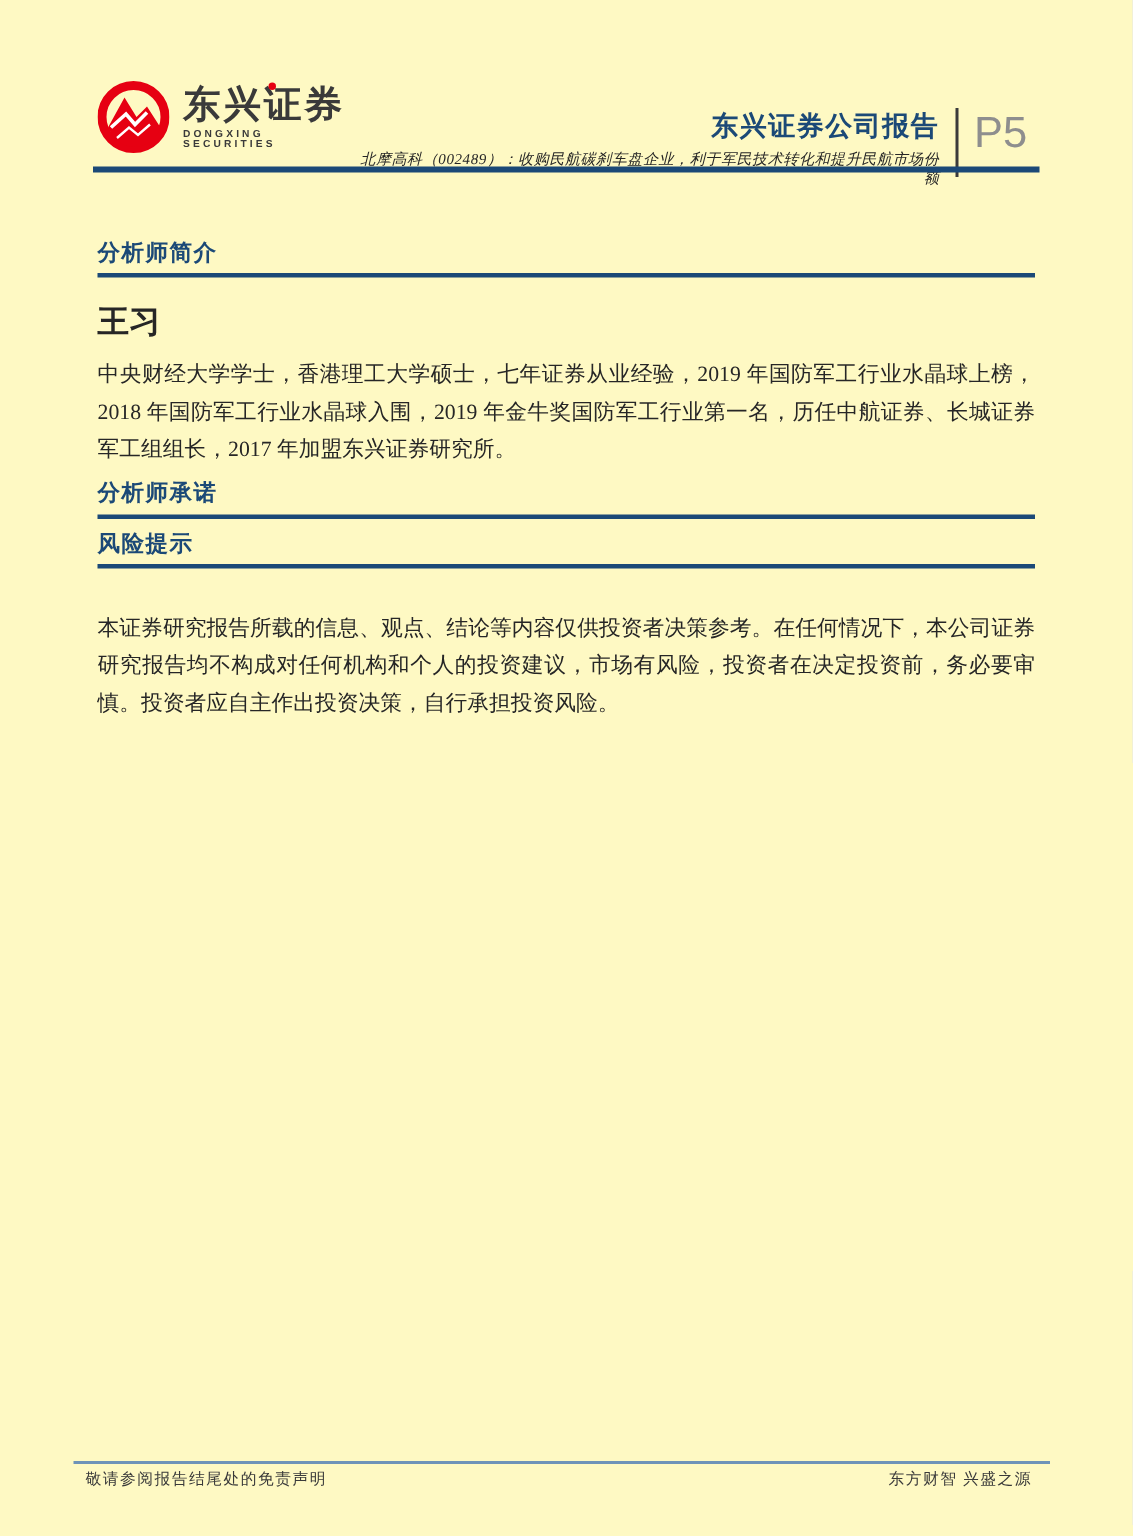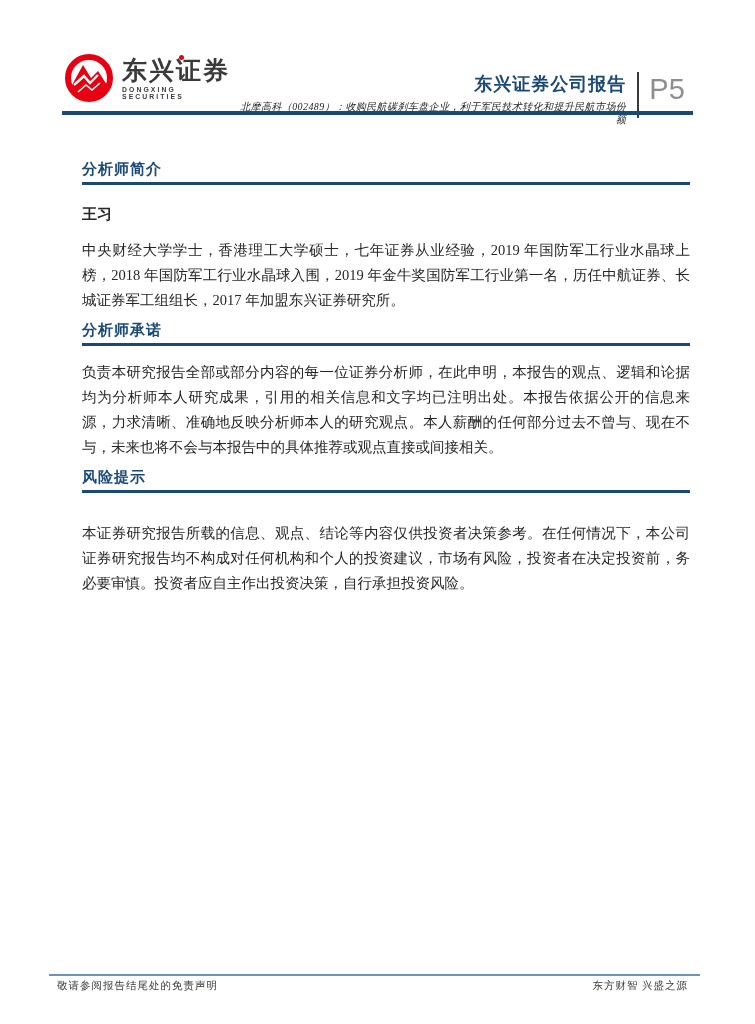--- a/index.html
+++ b/index.html
@@ -1,20 +1,20 @@
 <!DOCTYPE html>
 <html><head>
 <meta charset="utf-8">
 <style>
   html,body { margin:0; padding:0; background:#e8e8e8; }
   .page {
     position:relative;
     width:755px; height:1024px;
     margin:0 auto;
-    background:#ffffff;
+    background:#fef9c3;
     font-family:"Liberation Serif","DejaVu Serif",serif;
     color:#262626;
     overflow:hidden;
   }
 
   
   .hdr {
     position:absolute; top:54px; left:65px; right:60px;
     display:flex; justify-content:space-between; align-items:flex-start;
   }
@@ -56,32 +56,32 @@
     font-family:"Liberation Sans","DejaVu Sans",sans-serif;
     font-size:29px; color:#8e8e8e; line-height:30px;
     width:57px; text-align:center; margin-top:2px;
   }
   .hdr-rule {
     position:absolute; top:111px; left:62px; right:62px;
     height:4px; background:#1b4977;
   }
 
   
-  .content { position:absolute; top:160px; left:82px; right:65px; }
+  .content { position:absolute; top:160px; left:65px; right:65px; }
   .sec-heading {
     margin:0; font-size:15px; font-weight:bold; letter-spacing:1px;
     color:#1b4977; line-height:18px;
     padding-bottom:4px; border-bottom:3px solid #1b4977;
   }
-  .analyst-name { margin-top:20px; font-size:15px; font-weight:bold; line-height:18px; }
+  .analyst-name { margin-top:20px; font-size:21px; font-weight:bold; line-height:18px; }
   .body-text {
     margin:15px 0 0 0; font-size:14.5px; line-height:25px;
     text-align:justify; color:#262626;
   }
-  .sec-2 { margin-top:8px; }
+  .sec-2 { margin-top:8px;font-family:Liberation Mono, monospace; }
   .sec-2 .body-text { margin-top:14px; }
   .sec-3 { margin-top:8px; }
   .sec-3 .body-text { margin-top:28px; }
 
   
   .ftr {
     position:absolute; top:974px; left:49px; right:55px;
     border-top:2px solid #6e93b8;
   }
   .ftr-row {
@@ -125,21 +125,20 @@
   <div class="content">
 
     <div class="sec sec-1">
       <h2 class="sec-heading">分析师简介</h2>
       <div class="analyst-name">王习</div>
       <p class="body-text">中央财经大学学士，香港理工大学硕士，七年证券从业经验，2019 年国防军工行业水晶球上榜，2018 年国防军工行业水晶球入围，2019 年金牛奖国防军工行业第一名，历任中航证券、长城证券军工组组长，2017 年加盟东兴证券研究所。</p>
     </div>
 
     <div class="sec sec-2">
       <h2 class="sec-heading">分析师承诺</h2>
-      <p class="body-text">负责本研究报告全部或部分内容的每一位证券分析师，在此申明，本报告的观点、逻辑和论据均为分析师本人研究成果，引用的相关信息和文字均已注明出处。本报告依据公开的信息来源，力求清晰、准确地反映分析师本人的研究观点。本人薪酬的任何部分过去不曾与、现在不与，未来也将不会与本报告中的具体推荐或观点直接或间接相关。</p>
     </div>
 
     <div class="sec sec-3">
       <h2 class="sec-heading">风险提示</h2>
       <p class="body-text">本证券研究报告所载的信息、观点、结论等内容仅供投资者决策参考。在任何情况下，本公司证券研究报告均不构成对任何机构和个人的投资建议，市场有风险，投资者在决定投资前，务必要审慎。投资者应自主作出投资决策，自行承担投资风险。</p>
     </div>
 
   </div>
 
   <div class="ftr">

